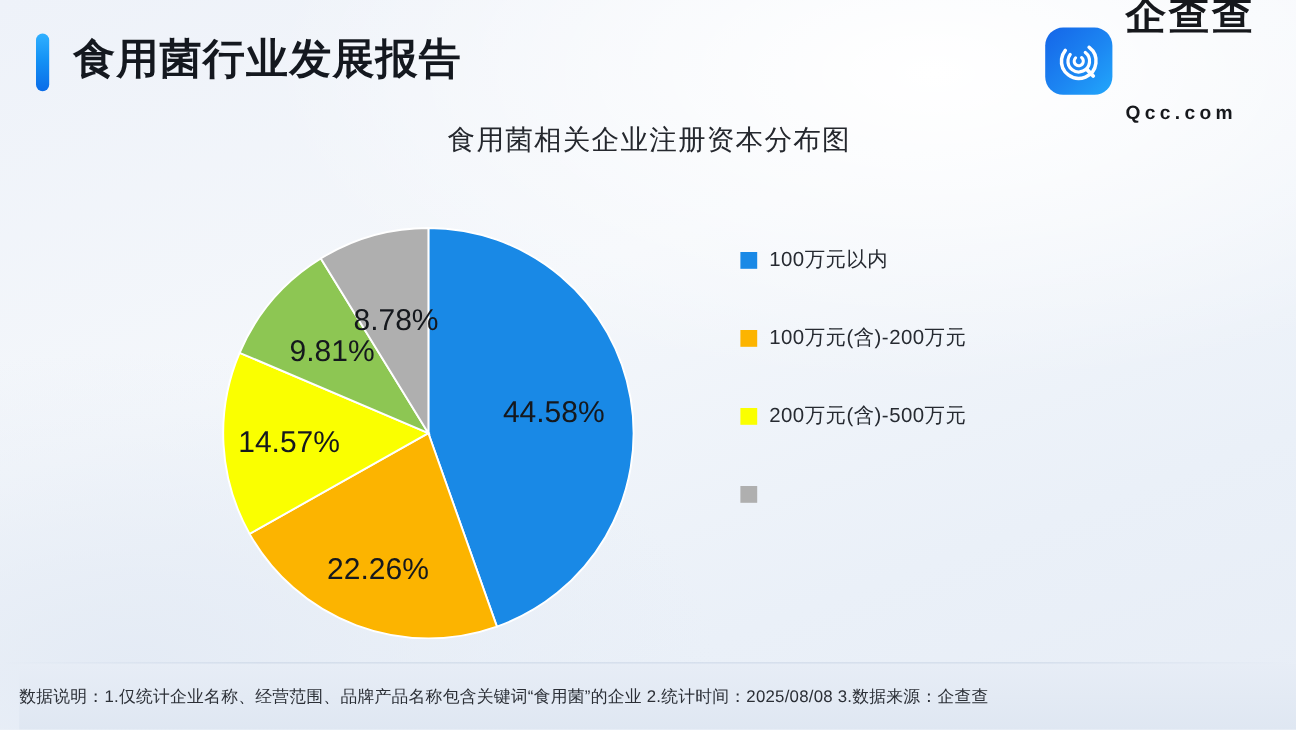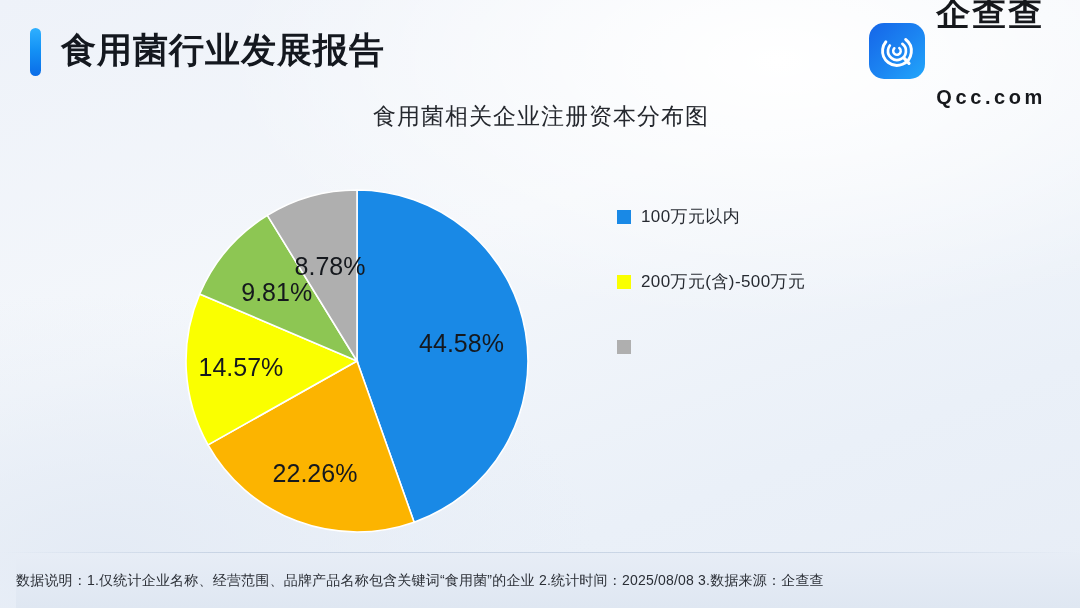--- a/index.html
+++ b/index.html
@@ -76,21 +76,21 @@
     gap: 36px;
   }
   #brand-cn {
     font-size: 34px;
     font-weight: bold;
     color: #16181c;
     letter-spacing: 2px;
     height: 35px;
   }
   #brand-en {
-    font-size: 20px;
+    font-size: 16px;
     font-weight: bold;
     color: #16181c;
     letter-spacing: 3.6px;
     margin-top: 20px;
     height: 19px;
   }
 
   
   #chart-title {
     position: absolute;
@@ -210,20 +210,24 @@
         </g>
     </svg>
   </div>
 
   <div id="legend">
       <div class="legend-item">
         <span class="legend-swatch" style="background: rgb(25, 137, 230);"></span>
         <span class="legend-label">100万元以内</span>
       </div>
       <div class="legend-item">
+        <span class="legend-swatch" style="background: rgb(252, 180, 0);"></span>
+        <span class="legend-label">100万元(含)-200万元</span>
+      </div>
+      <div class="legend-item">
         <span class="legend-swatch" style="background: rgb(250, 255, 0);"></span>
         <span class="legend-label">200万元(含)-500万元</span>
       </div>
       <div class="legend-item">
         <span class="legend-swatch" style="background: rgb(175, 175, 175);"></span>
       </div>
     </div>
 
   <div id="footer-divider"></div>
   <div id="footer">

